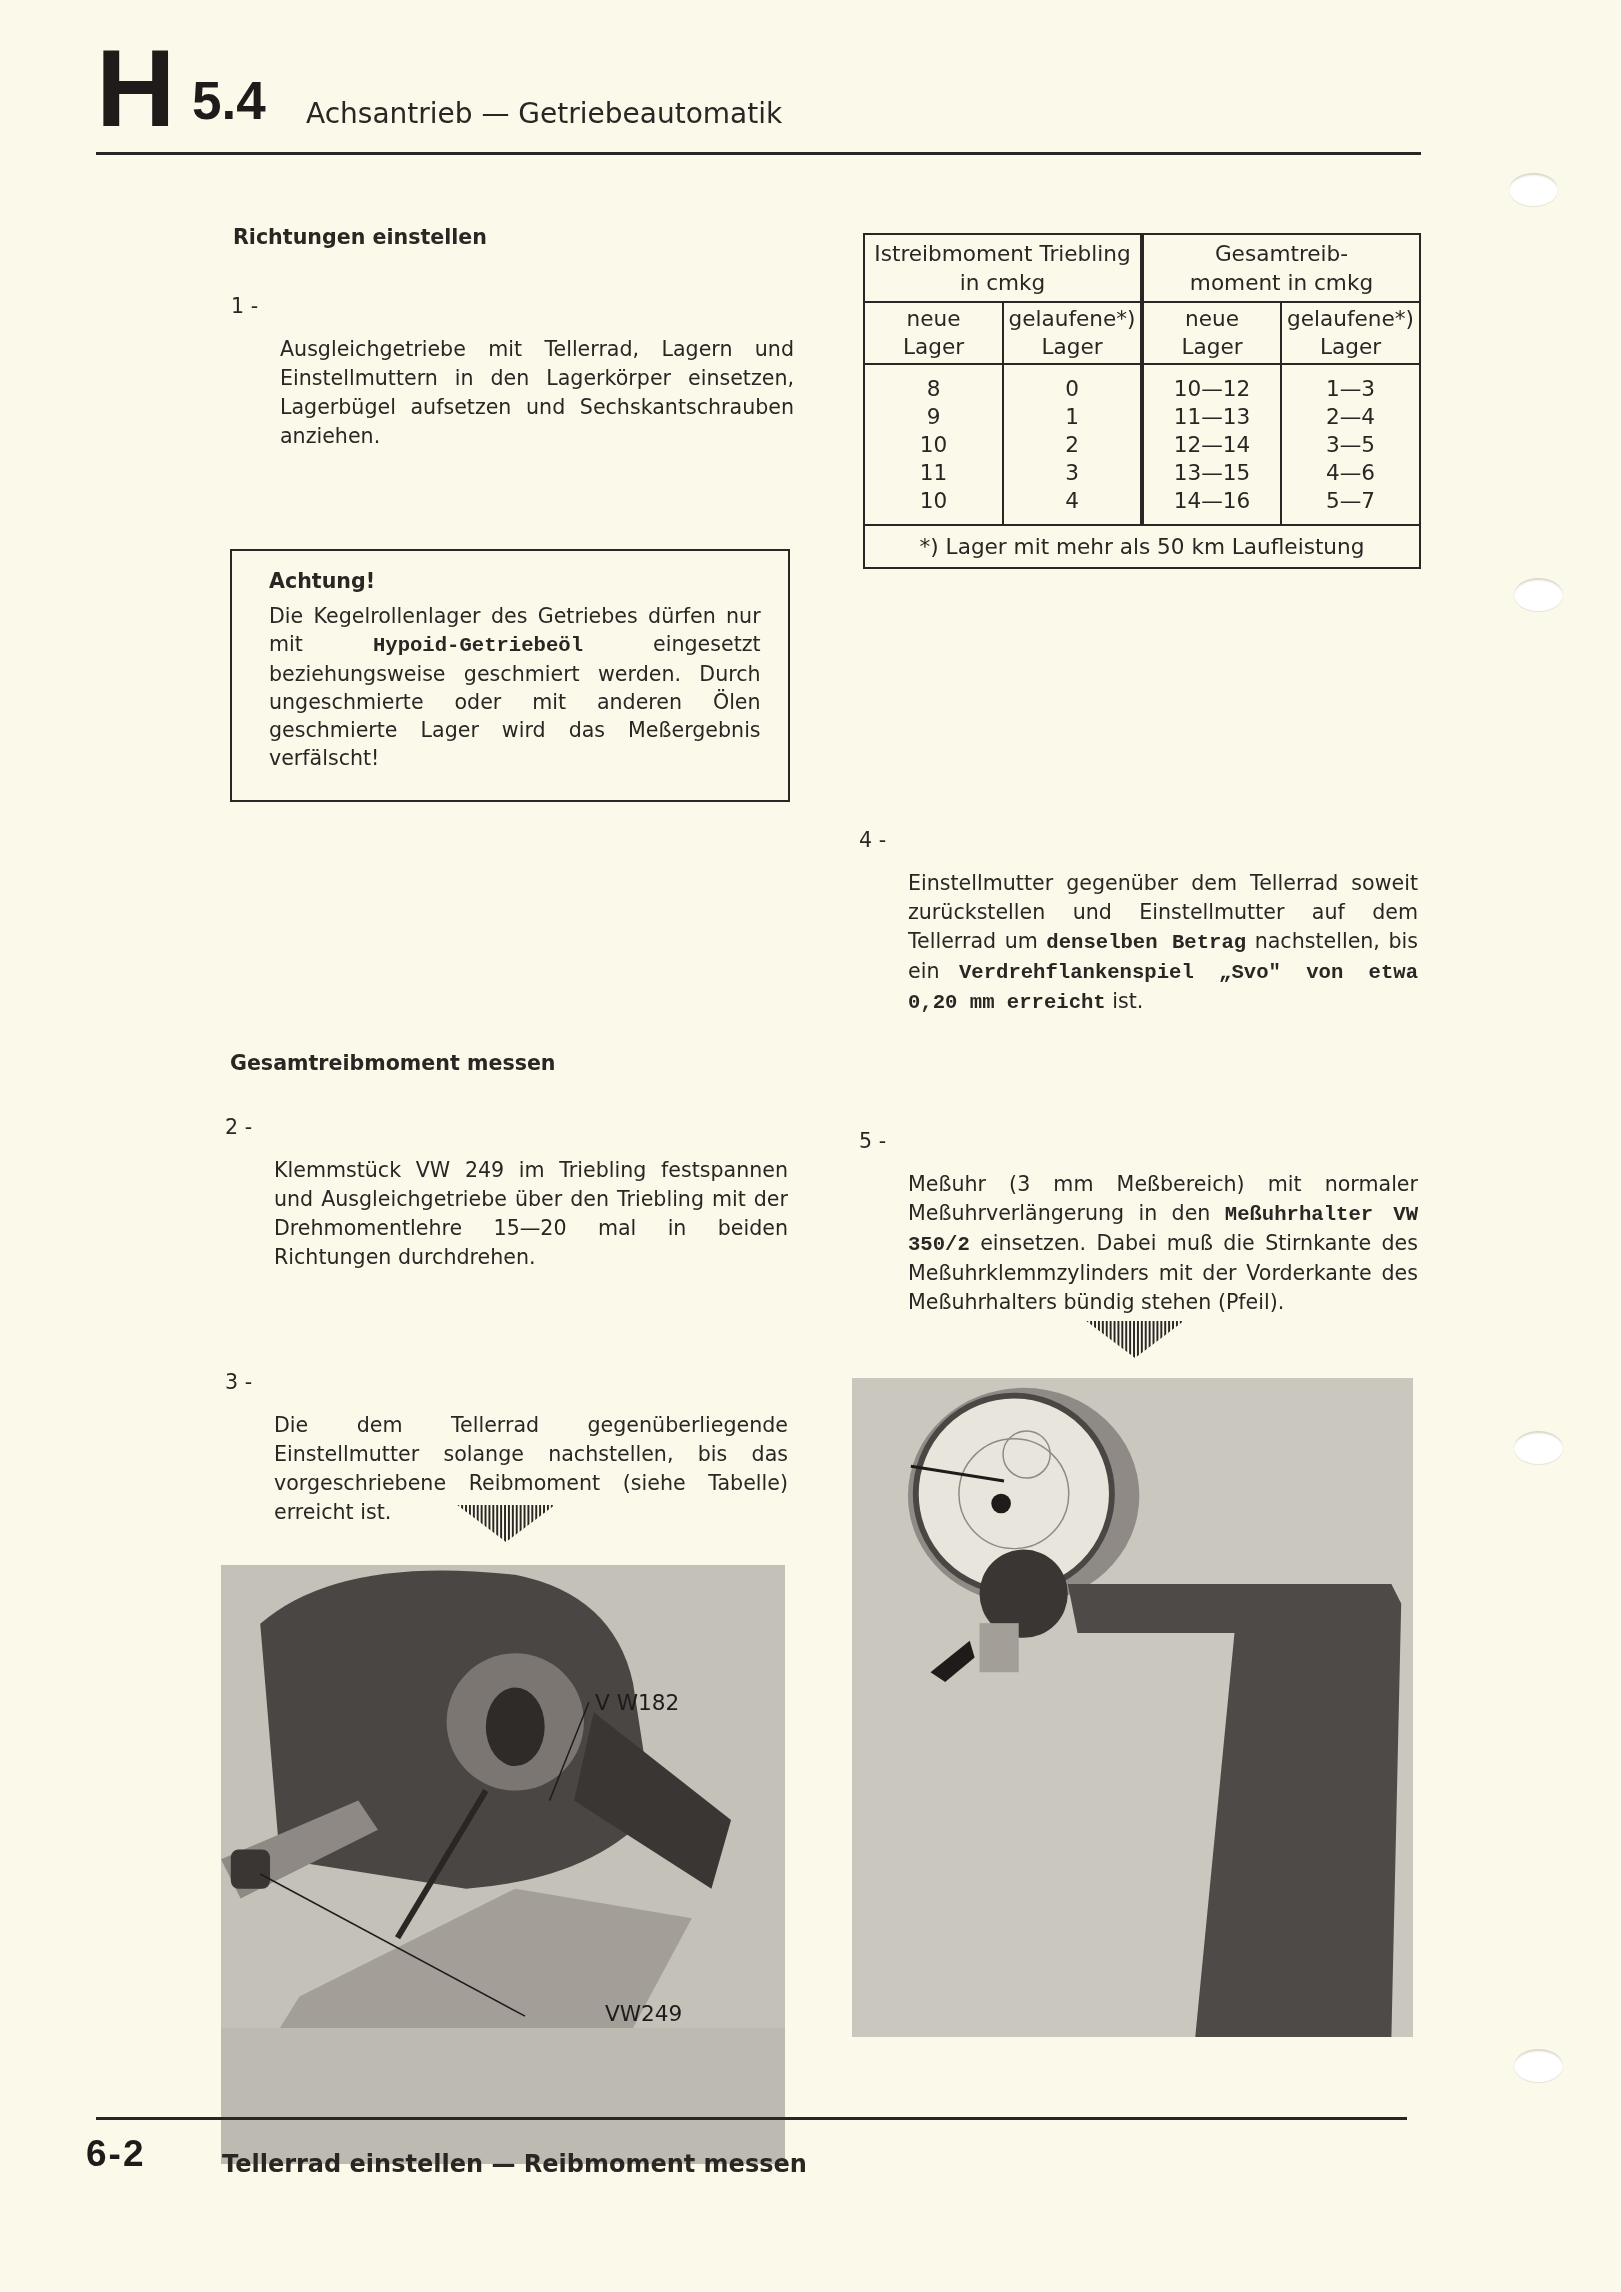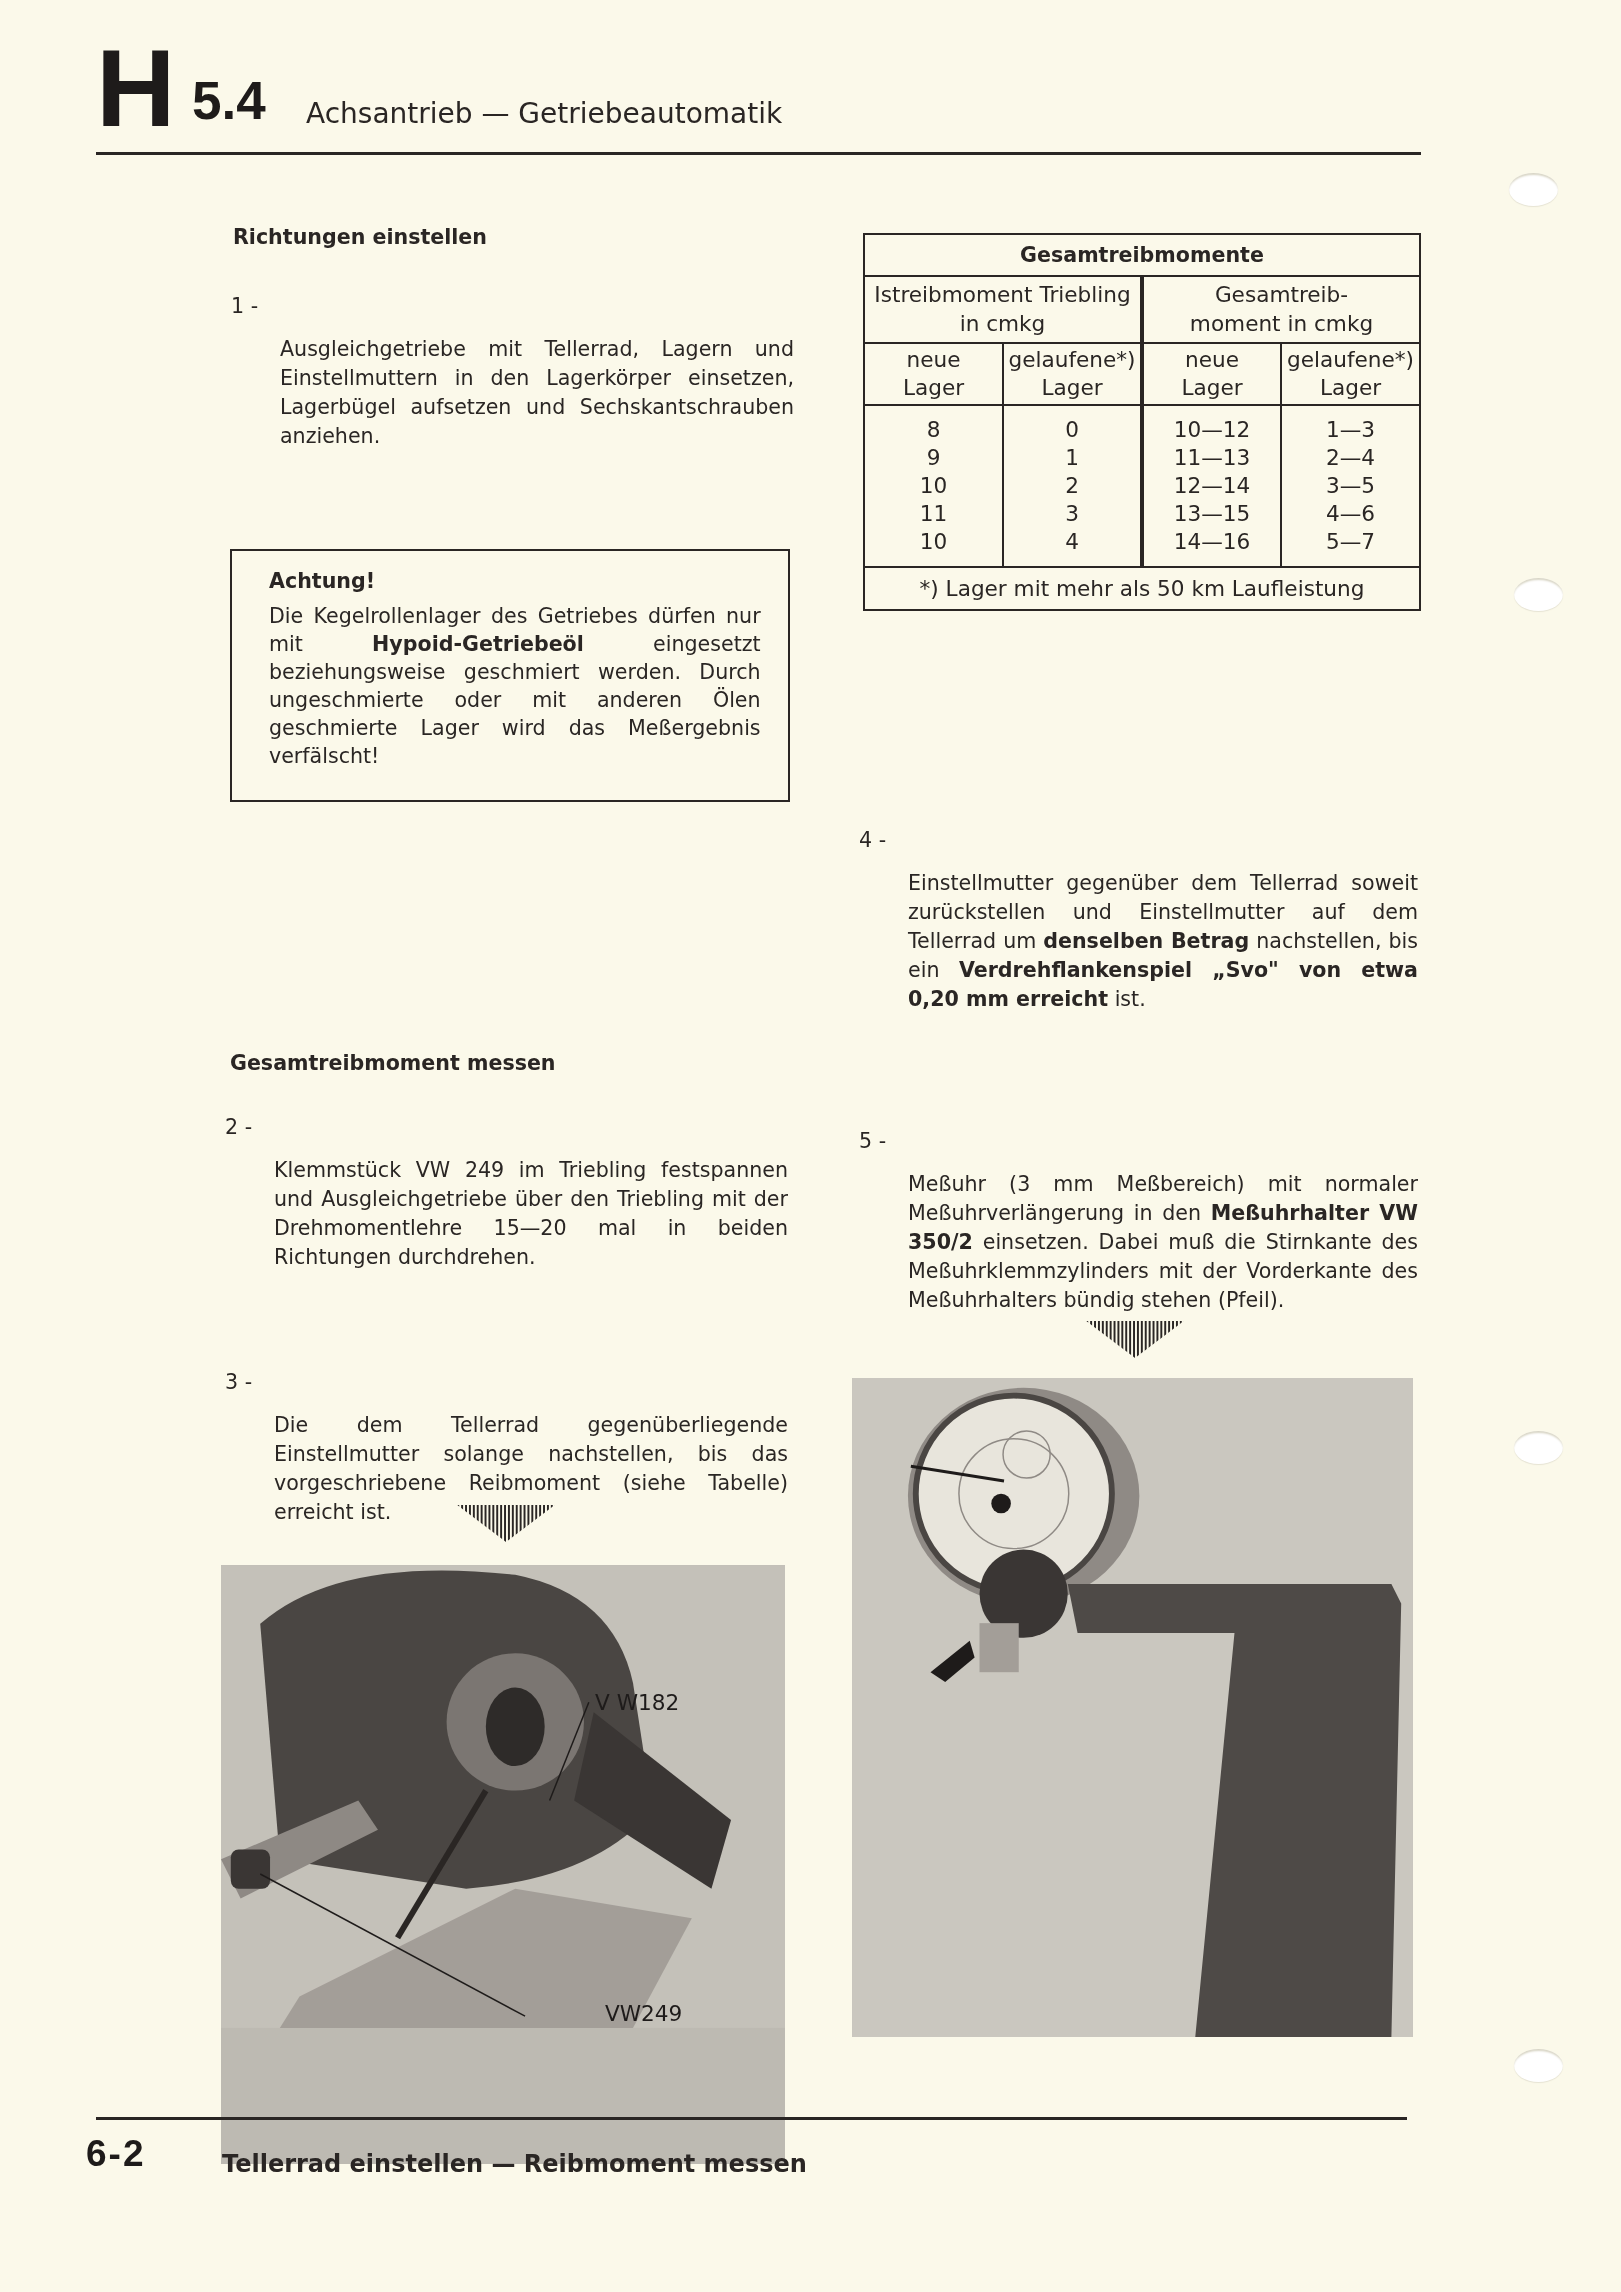--- a/index.html
+++ b/index.html
@@ -8,21 +8,21 @@
   .abs{position:absolute;}
   .hdr-letter{left:96px;top:39px;font-family:"Liberation Sans",sans-serif;font-weight:bold;font-size:110px;line-height:98px;letter-spacing:-2px;color:#1e1b1a;}
   .hdr-num{left:192px;top:71px;font-family:"Liberation Sans",sans-serif;font-weight:bold;font-size:53px;line-height:59px;color:#1e1b1a;}
   .hdr-title{left:306px;top:96px;font-size:28px;line-height:35px;color:#2a2624;}
   .rule{background:#2a2624;height:2.9px;}
   .sec-title{font-weight:bold;font-size:20.6px;color:#2a2624;}
   .para{font-size:20.6px;line-height:29px;text-align:justify;}
   .item{display:flex;}
   .item .num{width:49px;flex:none;}
   .item .txt{flex:1;text-align:justify;margin-top:43px;}
-  b{font-weight:bold;}
+  b{font-weight:bold;font-family:Liberation Mono, monospace;}
   .box{border:2.5px solid #2a2624;box-sizing:border-box;}
   table.tq{border-collapse:collapse;width:100%;font-size:21.6px;color:#2a2624;}
   table.tq td{border:2.5px solid #2a2624;text-align:center;padding:2px 2px;}
   .tq .thick-r{border-right:4.9px solid #2a2624;}
   .photo{background:#bdbab2;overflow:hidden;}
   .arrow-mark{width:98px;height:39px;}
   .hole{width:49px;height:33px;border-radius:50%;background:#fff;box-shadow:0 2.9px 2px -1px #d9d6c6 inset, 0 1px 1px #e6e3d4;}
   .callout{font-size:21.6px;color:#1e1b1a;}
 </style>
 </head>
@@ -45,23 +45,20 @@
 </div>
 
 <div class="abs box" style="left:230px;top:549px;width:560px;height:253px;padding:17.6px 27.4px 0 37px;">
   <div class="sec-title" style="margin-bottom:9.8px;">Achtung!</div>
   <div class="para" style="line-height:28px;"><span>Die Kegelrollenlager des Getriebes dürfen nur mit </span><b>Hypoid-Getriebeöl</b><span> eingesetzt beziehungsweise geschmiert werden. Durch ungeschmierte oder mit anderen Ölen geschmierte Lager wird das Meßergebnis verfälscht!</span></div>
 </div>
 
 <div class="abs" style="left:863px;top:233px;width:558px;">
   <table class="tq">
     <tbody>
-        <tr>
-          <td colspan="4" style="font-weight:bold;font-size:20.6px;padding:7.8px 0;">Gesamtreibmomente</td>
-        </tr>
     <tr>
       <td colspan="2" class="thick-r" style="padding:3.9px 7.8px;line-height:29px;">Istreibmoment Triebling in cmkg</td>
       <td colspan="2" style="padding:3.9px 39px;line-height:29px;">Gesamtreib- moment in cmkg</td>
     </tr>
     <tr style="line-height:28px;">
       <td style="width:25%;padding:2px 13.7px;">neue Lager</td>
       <td class="thick-r" style="width:25%;">gelaufene*) Lager</td>
       <td style="width:25%;padding:2px 19.6px;">neue Lager</td>
       <td style="width:25%;">gelaufene*) Lager</td>
     </tr>

